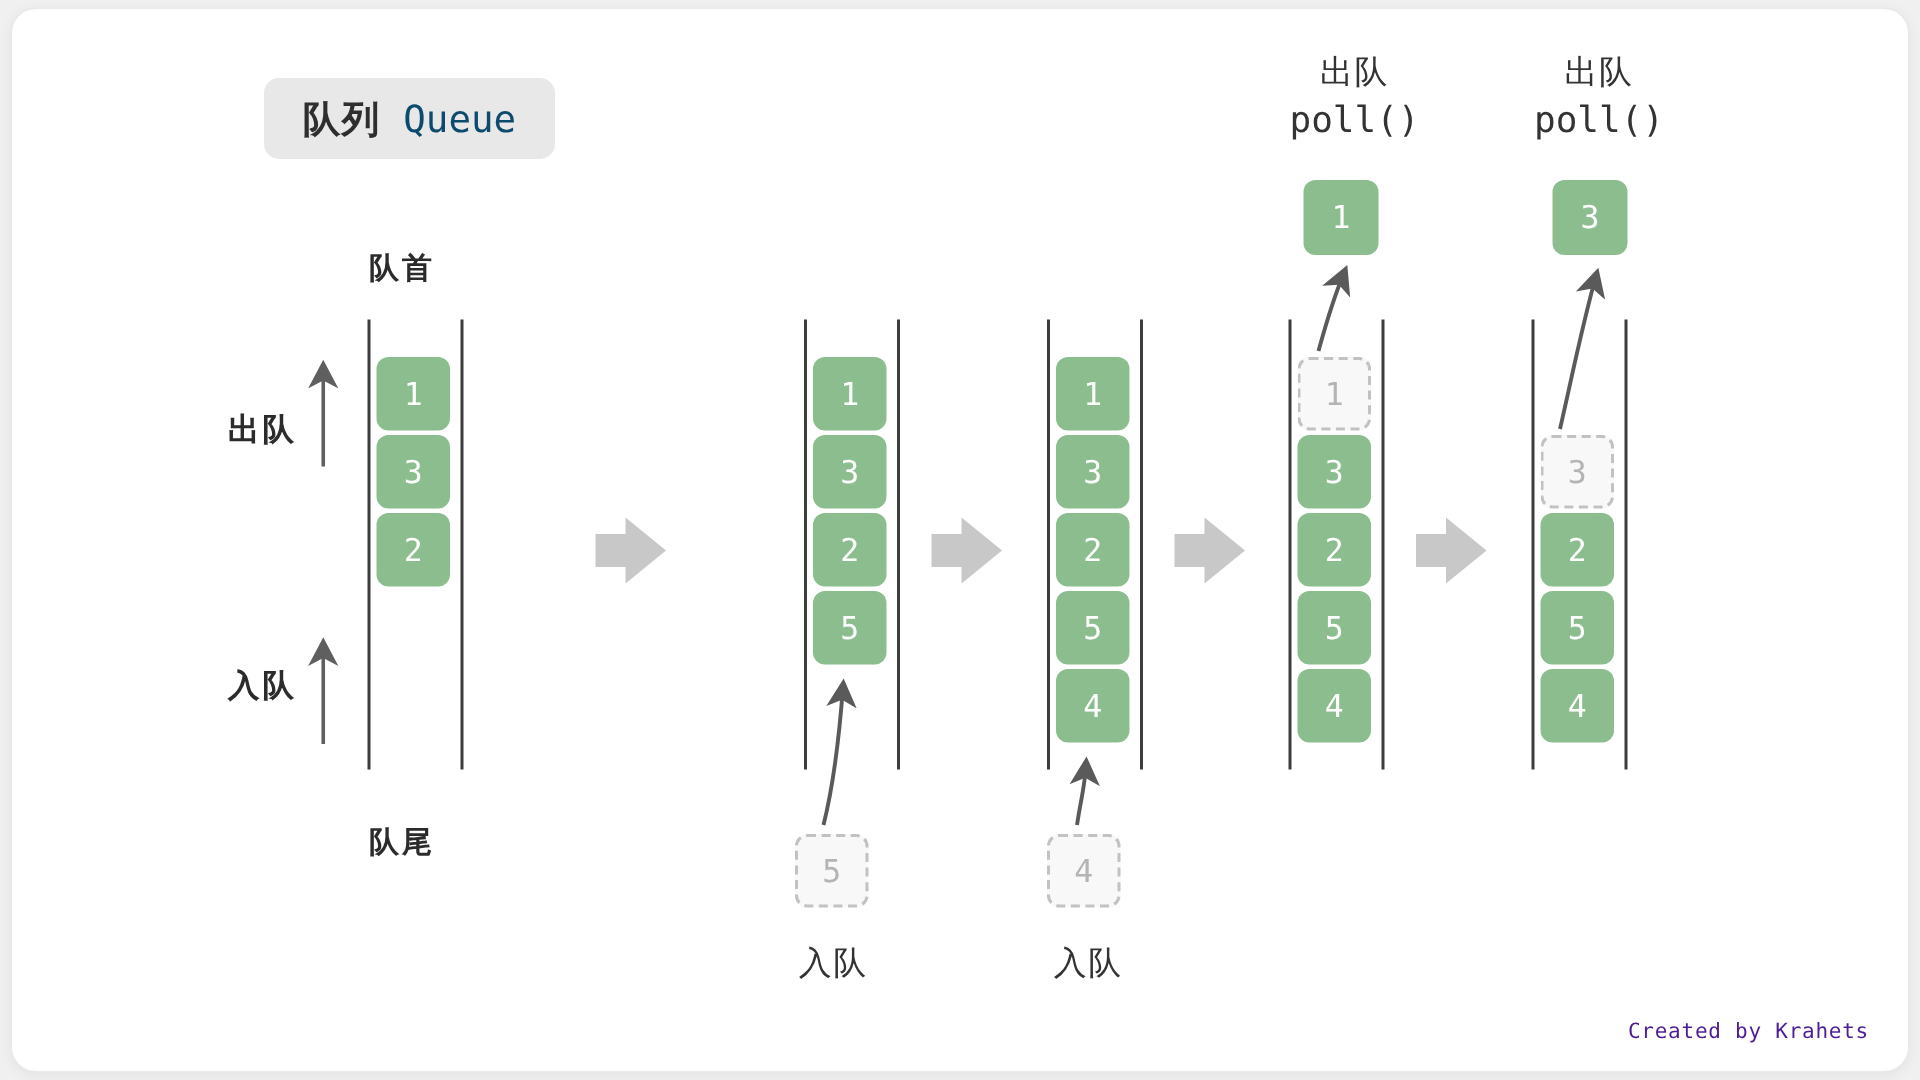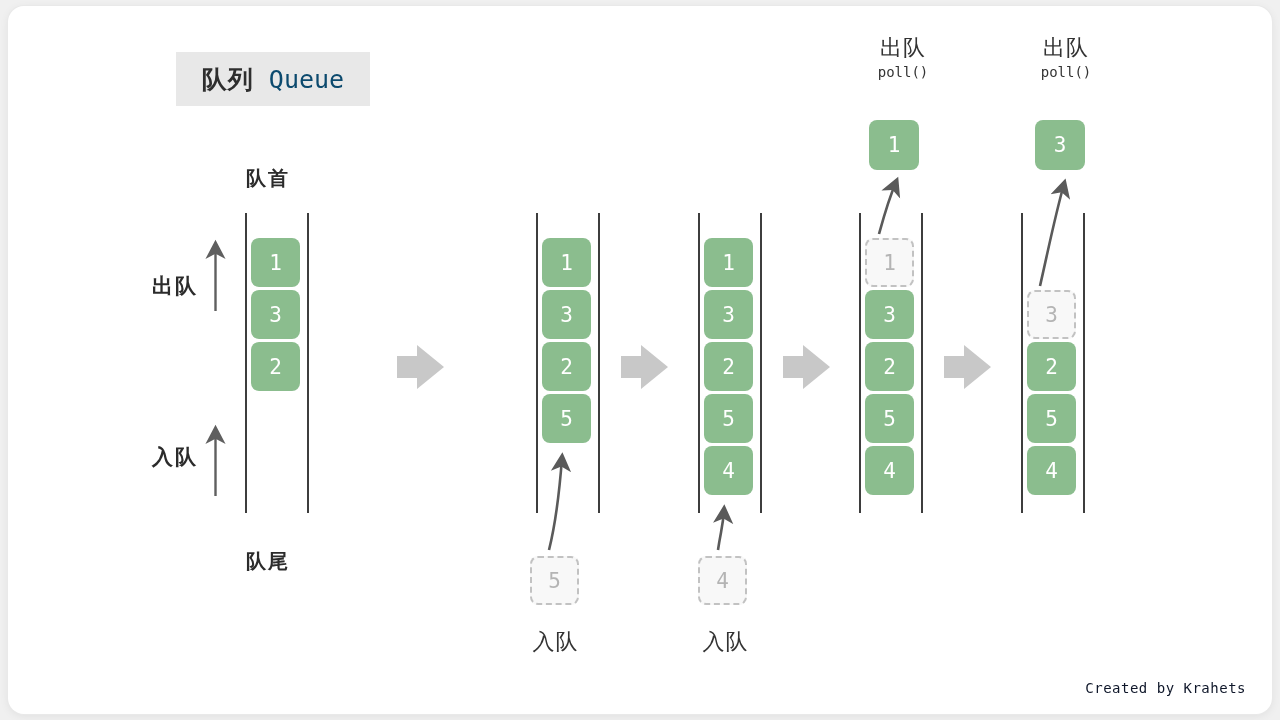--- a/index.html
+++ b/index.html
@@ -18,21 +18,21 @@
     box-shadow: 0 0 0 1px #e9e9e9, 0 2px 10px rgba(0,0,0,0.07);
     overflow: hidden;
   }
   .abs { position: absolute; }
 
   
   #title-chip {
     left: 168px; top: 46px;
     width: 194px; height: 54px;
     background: #e8e8e8;
-    border-radius: 0;
+    border-radius: 10px;
     display: flex; align-items: center; justify-content: center;
     gap: 15px;
   }
   #title-chip .cn {
     font-family: "Liberation Sans", sans-serif;
     font-weight: bold; font-size: 25px; color: #2e2e2e;
     letter-spacing: 1px;
   }
   #title-chip .en {
     font-family: "DejaVu Sans Mono", monospace;
@@ -83,29 +83,29 @@
     text-align: center;
     white-space: nowrap;
     line-height: 1.42;
   }
   .op-caption .cn {
     font-family: "Liberation Sans", sans-serif;
     font-size: 22px; color: #333333; letter-spacing: 1px;
   }
   .op-caption .code {
     font-family: "DejaVu Sans Mono", monospace;
-    font-size: 14px; color: #333333;
+    font-size: 24px; color: #333333;
   }
   .op-caption .code .num { color: #4a9a52; font-weight: bold; }
 
   
   #credit {
     right: 26px; bottom: 18px;
     font-family: "DejaVu Sans Mono", monospace;
-    font-size: 14px; color: #0f172a;
+    font-size: 14px; color: #4c1d95;
     letter-spacing: 0.5px;
   }
 
   svg.overlay { position: absolute; left: 0; top: 0; width: 1264px; height: 708px; pointer-events: none; }
 </style>
 </head>
 <body>
 
 <div id="card">
 

